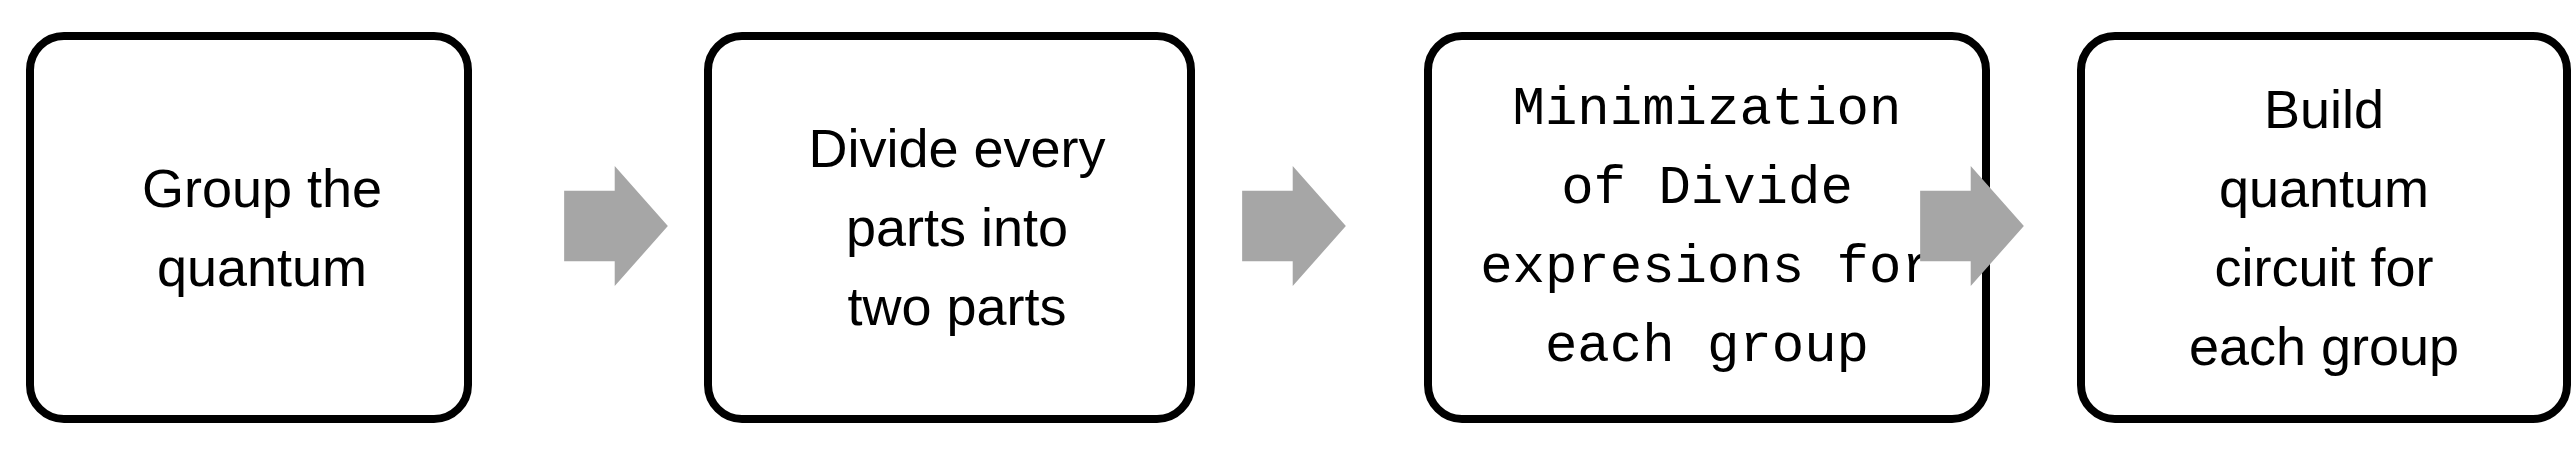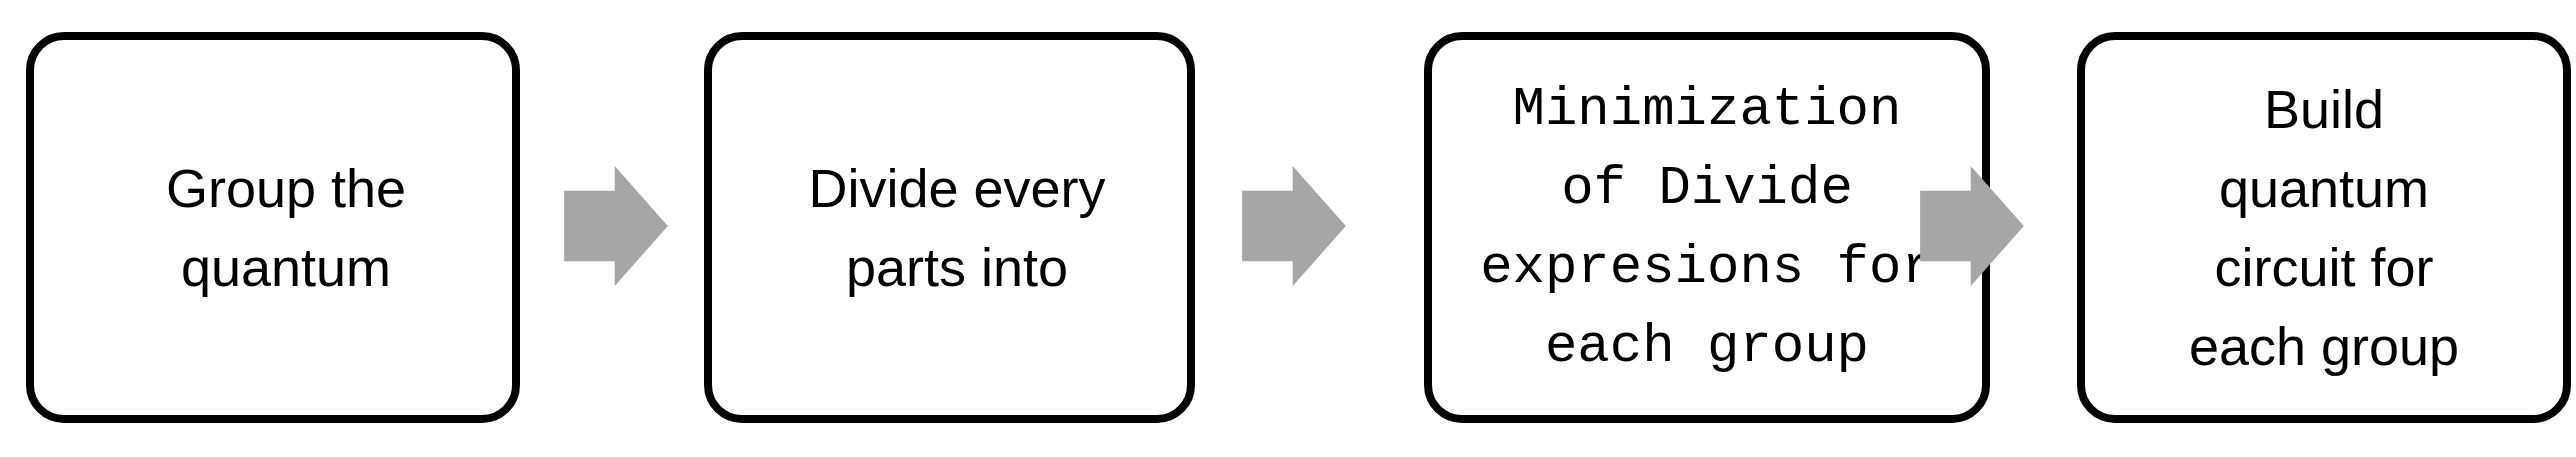--- a/index.html
+++ b/index.html
@@ -25,21 +25,21 @@
     display: flex;
     align-items: center;
     justify-content: center;
     text-align: center;
     color: #000000;
     font-size: 54px;
     line-height: 79px;
     font-weight: 400;
   }
   .flow-box .line { display: block; white-space: nowrap; }
-  #box-1 { left: 26px;   width: 494px; padding-left: 26px; }
+  #box-1 { left: 26px;   width: 446px; padding-left: 26px; }
   #box-2 { left: 704px;  width: 491px; padding-left: 15px; }
   #box-3 { left: 1424px; width: 566px; font-family: Liberation Mono, monospace; }
   #box-4 { left: 2062px; width: 494px; margin-left: 15px; }
   .flow-arrow {
     position: absolute;
     top: 166px;
     width: 104px;
     height: 120px;
   }
   #arrow-1 { left: 564px; }
@@ -61,20 +61,21 @@
 <div class="flow-arrow" id="arrow-1">
   <svg viewBox="0 0 121 140" xmlns="http://www.w3.org/2000/svg">
     <polygon points="0,29 59,29 59,0 121,70 59,140 59,111 0,111"></polygon>
   </svg>
 </div>
 
 <div class="flow-box" id="box-2">
   <div>
     <span class="line">Divide every</span>
     <span class="line">parts into</span>
+    <span class="line">two parts</span>
   </div>
 </div>
 
 <div class="flow-arrow" id="arrow-2">
   <svg viewBox="0 0 121 140" xmlns="http://www.w3.org/2000/svg">
     <polygon points="0,29 59,29 59,0 121,70 59,140 59,111 0,111"></polygon>
   </svg>
 </div>
 
 <div class="flow-box" id="box-3">

